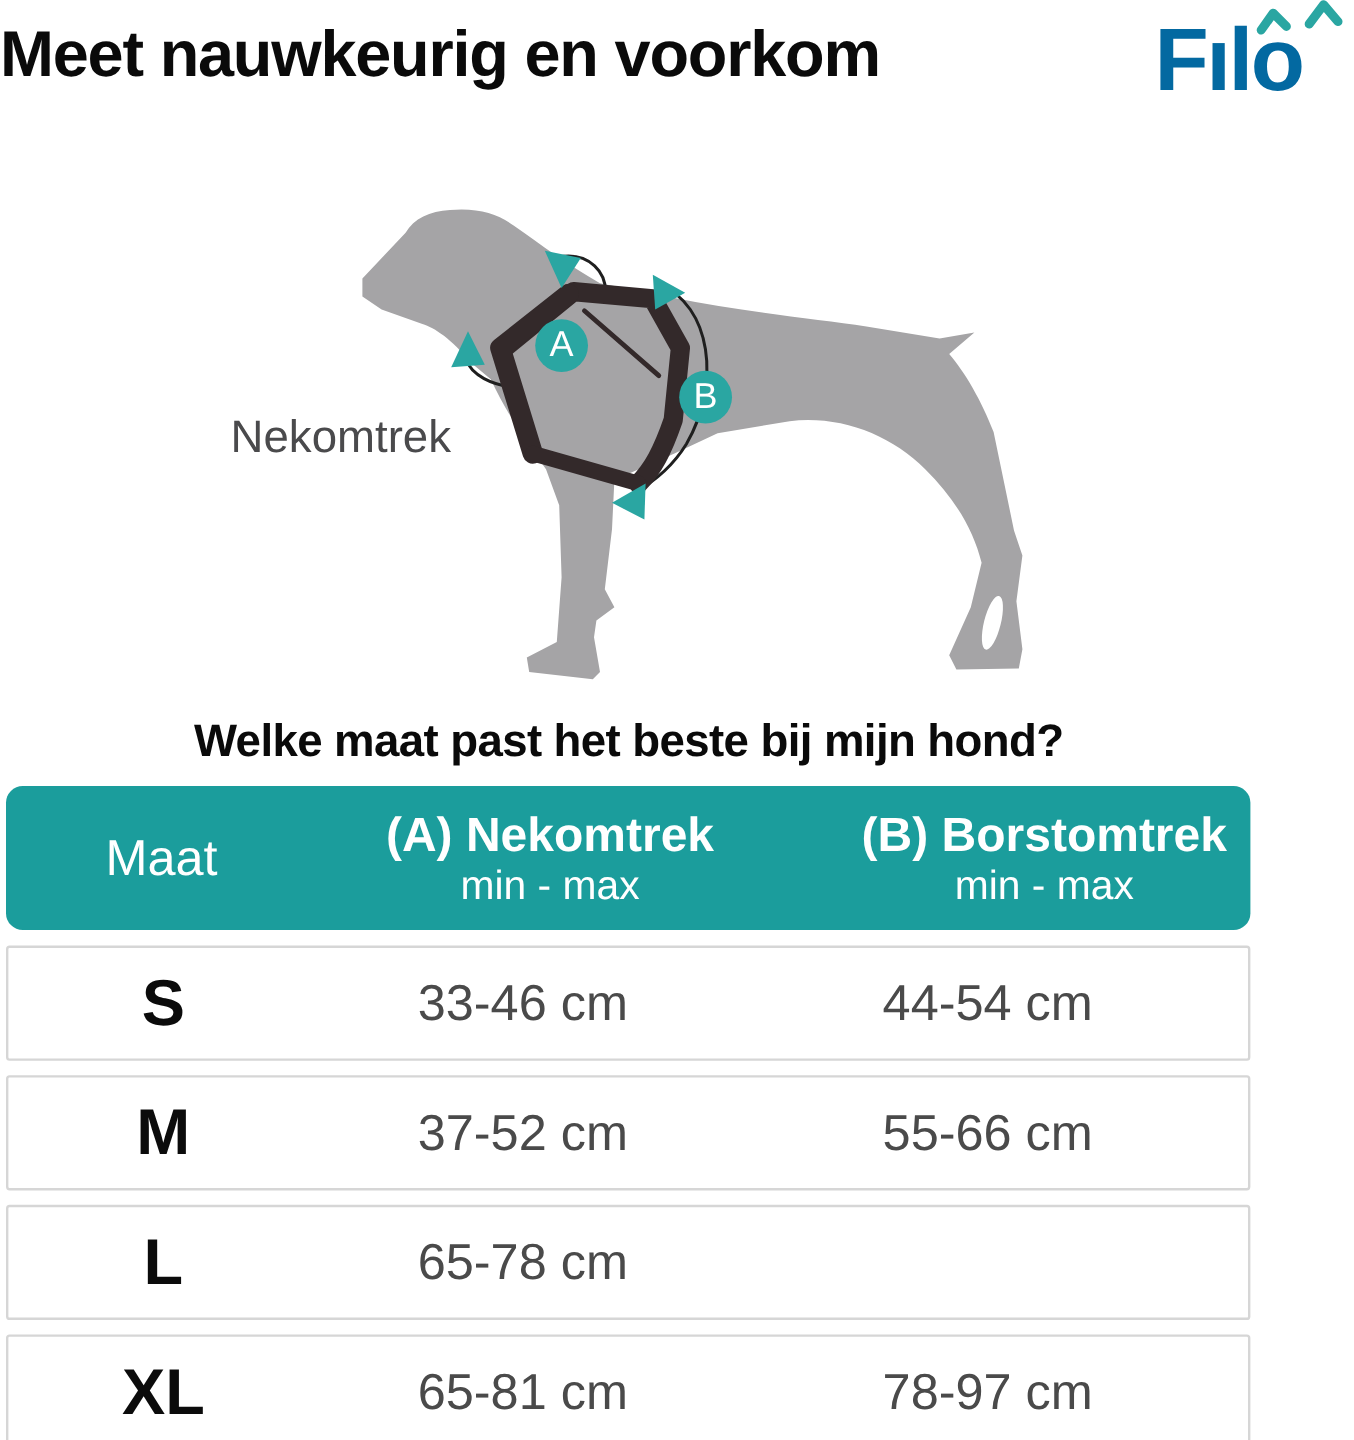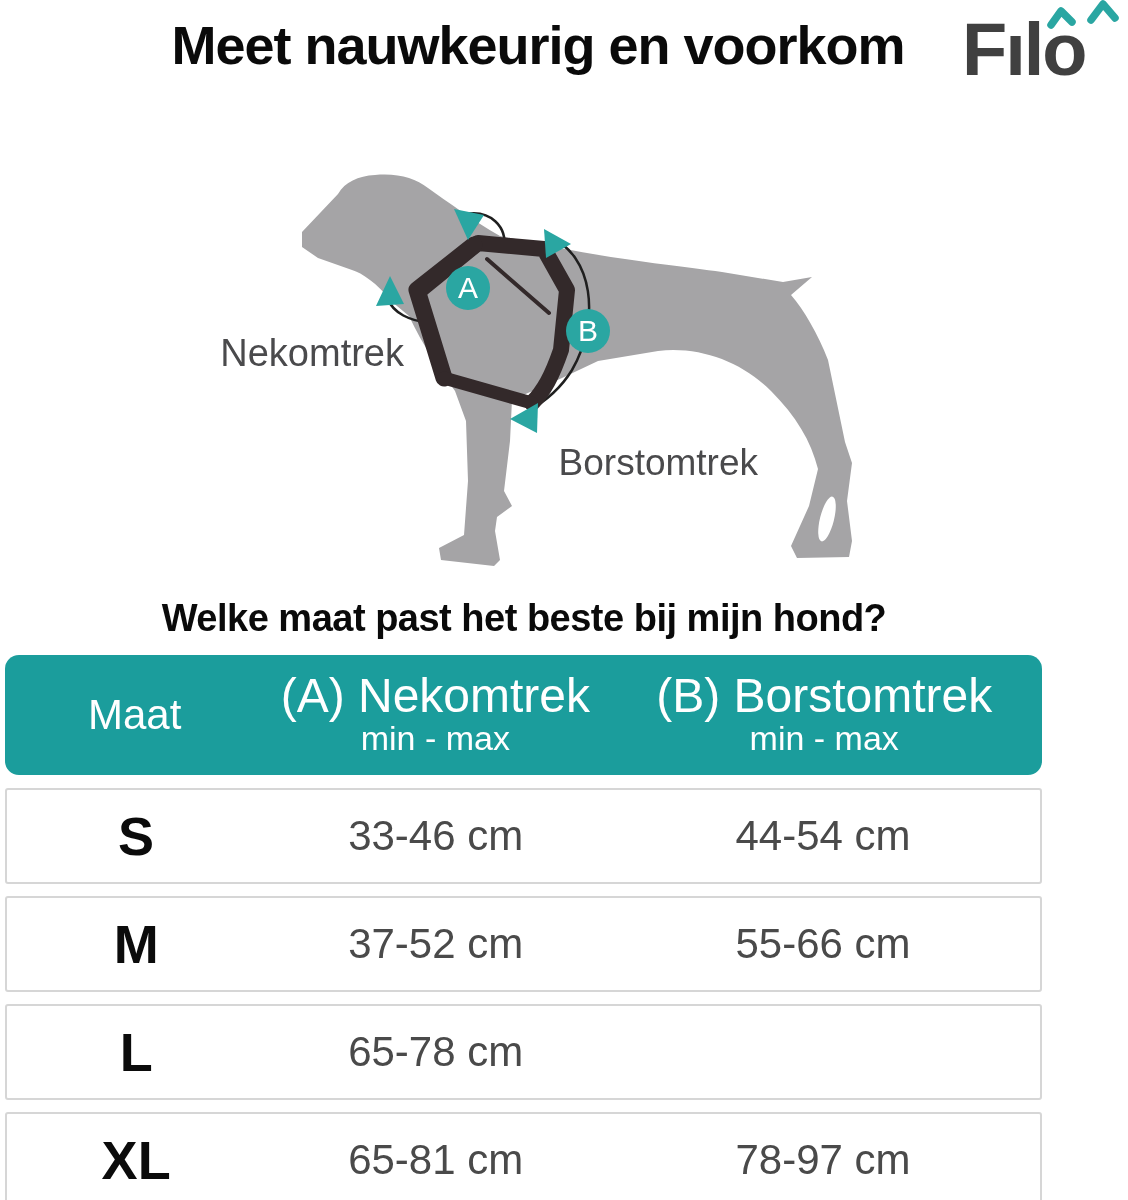--- a/index.html
+++ b/index.html
@@ -1,44 +1,44 @@
 <!DOCTYPE html>
 <html style="--teal: #1b9d9c; --circle: #2aa6a2; --dog: #a5a4a6; --harness: #33292a; --labelgray: #4a4a4c; --valuegray: #4a4a4a; --rowborder: #d6d6d6; --ink: #0a0a0a; --arc: #1f1f1f;"><head>
 <meta charset="utf-8">
 <style>
   html,body{margin:0;padding:0;background:#fff;}
   .page{position:relative;width:1128px;height:1200px;background:#fff;overflow:hidden;
         font-family:"Liberation Sans",sans-serif;}
   
-  .title{position:absolute;top:12px;left:0;width:1040px;text-align:center;
-         font-weight:700;font-size:54px;line-height:67px;letter-spacing:-1px;color:var(--ink);padding-left:18px;}
+  .title{position:absolute;top:12px;left:0;width:1040px;
+         font-weight:700;font-size:54px;line-height:67px;letter-spacing:-1px;color:var(--ink);}
   
   .logo{position:absolute;top:0;left:956px;width:170px;height:96px;}
   .logo-text{position:absolute;left:6px;top:0;font-size:74px;font-weight:700;
-             letter-spacing:-2px;color:#404040;line-height:100px;}
+             letter-spacing:-2px;color:#0369a1;line-height:100px;}
   .logo-ears{position:absolute;left:0;top:0;width:170px;height:95px;}
   
   .diagram{position:absolute;top:160px;left:0;width:1128px;height:430px;}
   .diagram svg{position:absolute;left:0;top:0;}
   .marker{position:absolute;width:44px;height:44px;border-radius:50%;background:var(--circle);
           color:#fff;font-size:30px;display:flex;align-items:center;justify-content:center;}
   .marker-a{left:446px;top:106px;}
   .marker-b{left:566px;top:149px;}
-  .dog-label{position:absolute;color:var(--labelgray);font-size:38px;text-align:right;}
+  .dog-label{position:absolute;color:var(--labelgray);font-size:38px;text-align:center;margin-top:12px;}
   .label-neck{left:164px;top:172px;width:240px;}
   .label-chest{left:534px;top:282px;width:224px;font-size:37px;}
   
   .question{position:absolute;top:597px;left:0;width:1048px;text-align:center;
             font-weight:700;font-size:38px;letter-spacing:-0.5px;color:var(--ink);}
   
   .thead{position:absolute;left:5px;top:655px;width:1037px;height:120px;background:var(--teal);
          border-radius:14px;display:grid;grid-template-columns:25% 33% 42%;align-items:center;
-         color:#fff;text-align:center;}
+         color:#fff;text-align:center;gap:23px;}
   .thead .maat{font-size:42px;font-weight:400;}
-  .th-main{font-weight:400;font-size:48px;line-height:46px;}
+  .th-main{font-weight:700;font-size:40px;line-height:46px;}
   .th-sub{font-weight:400;font-size:34px;line-height:38px;}
   .tbody{position:absolute;left:5px;top:788px;width:1037px;display:flex;flex-direction:column;gap:12px;}
   .trow{height:92px;background:#fff;border:2px solid var(--rowborder);border-radius:3px;
         display:grid;grid-template-columns:25% 33% 42%;align-items:center;text-align:center;}
   .size{font-weight:700;font-size:54px;color:#0b0b0b;}
   .val{font-size:42px;color:var(--valuegray);text-align:center;}
 </style>
 </head>
 <body>
 
@@ -80,21 +80,20 @@
       <polygon points="390,116 376,146 404,144" fill="#2aa6a2"></polygon>
       <polygon points="510,259 538,243 537,273" fill="#2aa6a2"></polygon>
     </svg>
     <div class="marker marker-a">
       <span>A</span>
     </div>
     <div class="marker marker-b">
       <span>B</span>
     </div>
     <div class="dog-label label-neck">Nekomtrek</div>
-    <div class="dog-label label-chest">Borstomtrek</div>
   </div>
 
   <div class="question">Welke maat past het beste bij mijn hond?</div>
 
   <div class="thead">
     <div class="maat">Maat</div>
     <div>
       <div class="th-main">(A) Nekomtrek</div>
       <div class="th-sub">min - max</div>
     </div>

